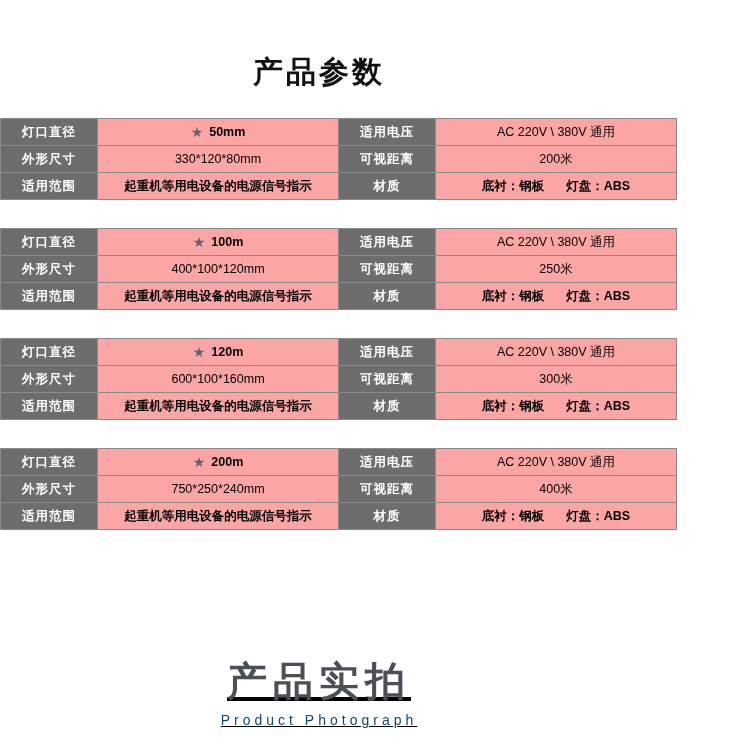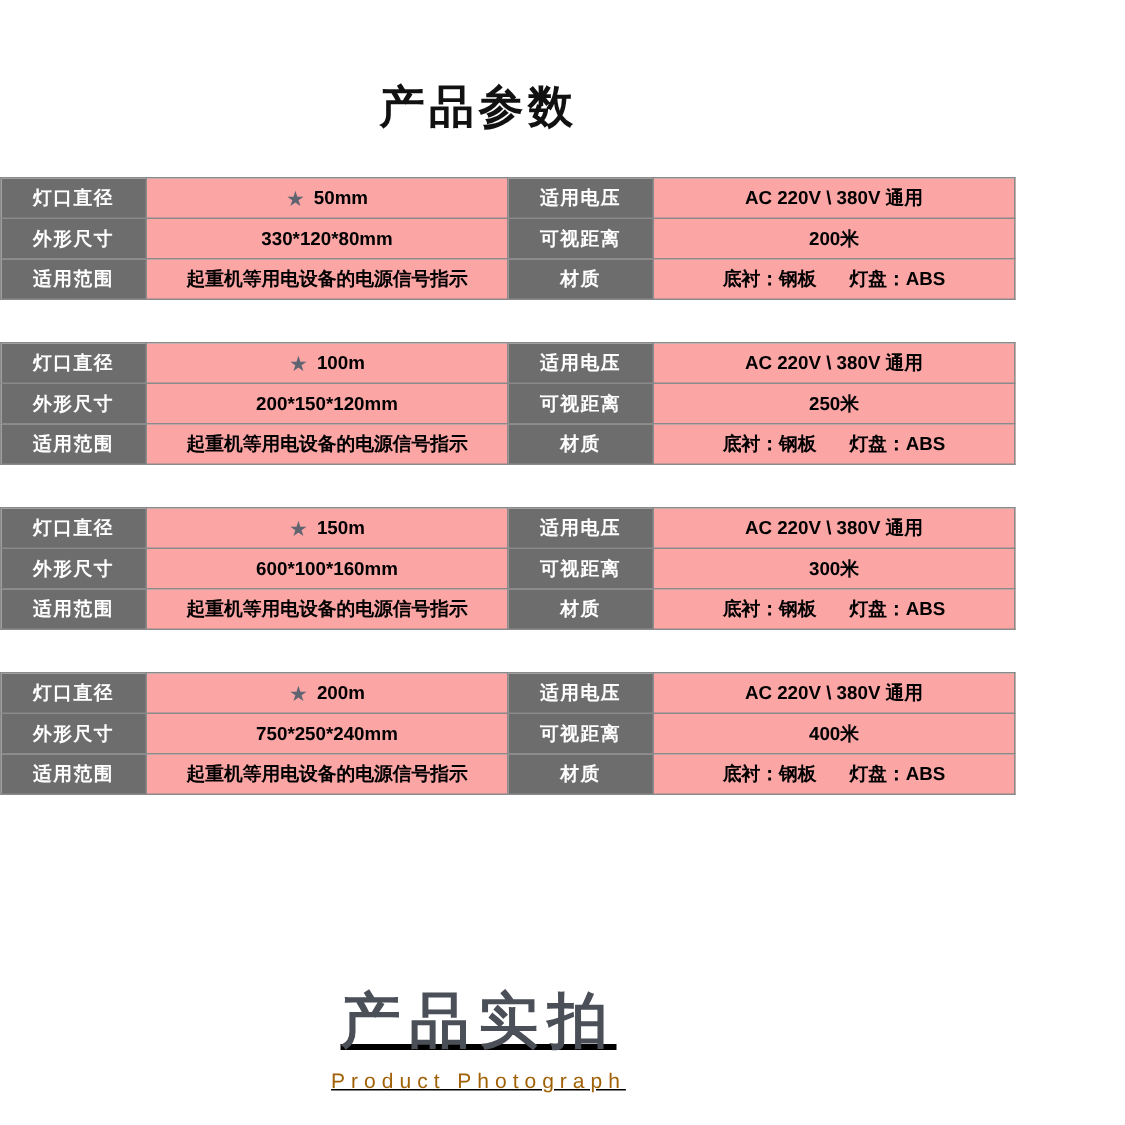--- a/index.html
+++ b/index.html
@@ -82,41 +82,41 @@
   }
   .material-val {
     font-weight: bold;
     font-size: 12px;
   }
   .material-val .gap {
     display: inline-block;
     width: 22px;
   }
   .voltage-val, .distance-val, .size-val {
-    font-weight: bold;
+    font-weight: normal;
   }
   .footer {
     position: absolute;
     left: 0;
     right: 0;
     bottom: 22px;
     text-align: center;
     text-decoration: underline;
   }
   .footer-cn {
     font-size: 40px;
     font-weight: bold;
     letter-spacing: 6px;
     color: #4a4f58;
     line-height: 50px;
   }
   .footer-en {
     font-size: 14px;
     letter-spacing: 4px;
-    color: #a16207;
+    color: #0c4a6e;
     margin-top: 6px;
   }
 </style>
 </head>
 <body>
 
 <div class="page">
 
   <h1 class="main-title">产品参数</h1>
 
@@ -148,38 +148,38 @@
     <table class="spec-table">
       <tbody>
           <tr>
         <td class="lbl col-a">灯口直径</td>
         <td class="val col-b diam-cell"><span class="star">★</span><span>100m</span></td>
         <td class="lbl col-c">适用电压</td>
         <td class="val col-d voltage-val">AC 220V \ 380V 通用</td>
       </tr>
       <tr>
         <td class="lbl col-a">外形尺寸</td>
-        <td class="val col-b size-val">200*150*120mm</td>
+        <td class="val col-b size-val">400*100*120mm</td>
         <td class="lbl col-c">可视距离</td>
         <td class="val col-d distance-val">250米</td>
       </tr>
       <tr>
         <td class="lbl col-a">适用范围</td>
         <td class="val col-b range-val">起重机等用电设备的电源信号指示</td>
         <td class="lbl col-c">材质</td>
         <td class="val col-d material-val"><span>底衬：钢板</span><span class="gap"></span><span>灯盘：ABS</span></td>
       </tr>
     </tbody>
       </table>
 
     <table class="spec-table">
       <tbody>
           <tr>
         <td class="lbl col-a">灯口直径</td>
-        <td class="val col-b diam-cell"><span class="star">★</span><span>150m</span></td>
+        <td class="val col-b diam-cell"><span class="star">★</span><span>120m</span></td>
         <td class="lbl col-c">适用电压</td>
         <td class="val col-d voltage-val">AC 220V \ 380V 通用</td>
       </tr>
       <tr>
         <td class="lbl col-a">外形尺寸</td>
         <td class="val col-b size-val">600*100*160mm</td>
         <td class="lbl col-c">可视距离</td>
         <td class="val col-d distance-val">300米</td>
       </tr>
       <tr>

